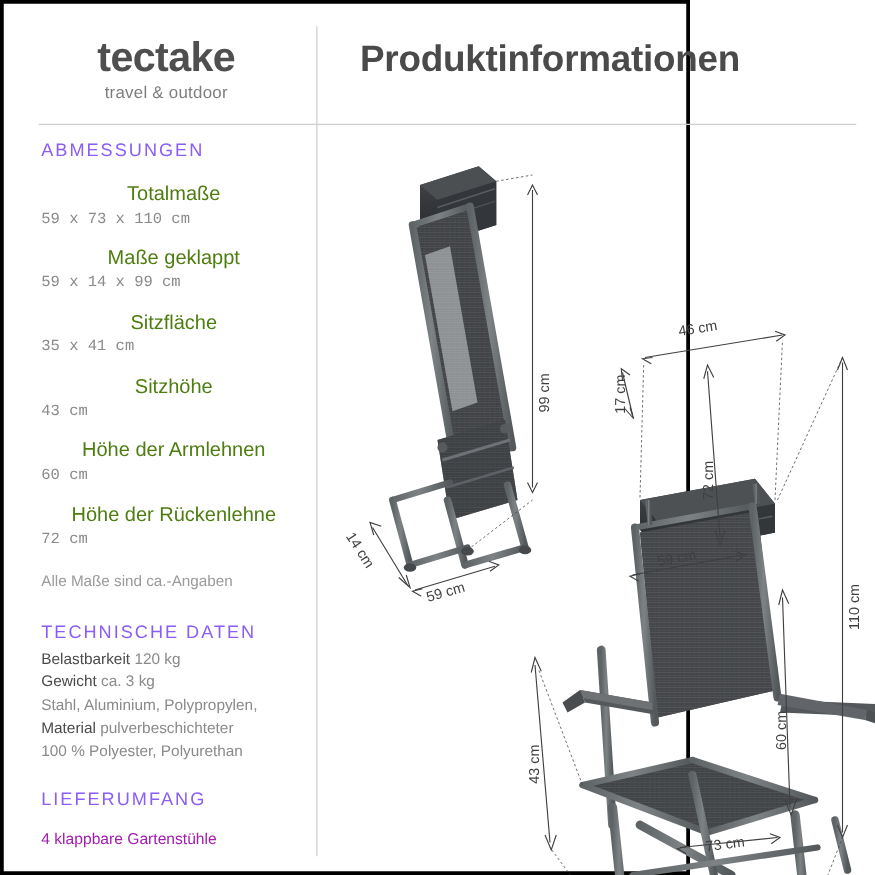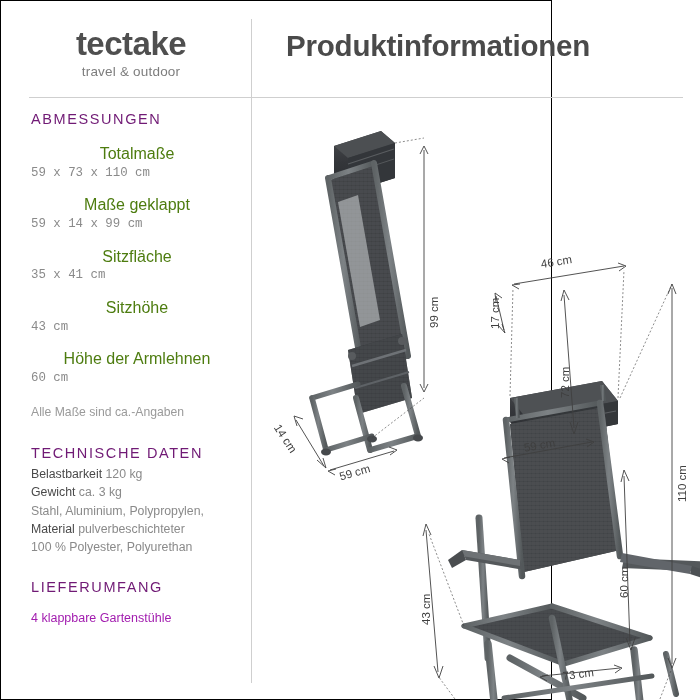--- a/index.html
+++ b/index.html
@@ -11,21 +11,21 @@
     height: 700px;
     background: #ffffff;
     font-family: "Liberation Sans", sans-serif;
     overflow: hidden;
   }
   .page {
     position: relative;
     width: 552px;
     height: 700px;
     box-sizing: border-box;
-    border: 1px solid #000000;
+    border: 3px solid #000000;
     background: #fff;
   }
 
   
   .brand {
     position: absolute;
     left: 30px;
     top: 26px;
     width: 200px;
     text-align: center;
@@ -83,21 +83,21 @@
 
   
   .left {
     position: absolute;
     left: 30px;
     top: 110px;
     width: 212px;
   }
   .sec-head {
     font-size: 14.5px;
-    color: #701a75;
+    color: #8b5cf6;
     letter-spacing: 1.6px;
     margin: 0 0 16px 0;
     font-weight: normal;
   }
   .spec {
     margin-bottom: 13px;
   }
   .spec-label {
     font-size: 16px;
     color: #4d7c0f;
@@ -185,20 +185,24 @@
       <div class="spec-label">Sitzfläche</div>
       <div class="spec-value">35 x 41 cm</div>
     </div>
     <div class="spec">
       <div class="spec-label">Sitzhöhe</div>
       <div class="spec-value">43 cm</div>
     </div>
     <div class="spec">
       <div class="spec-label">Höhe der Armlehnen</div>
       <div class="spec-value">60 cm</div>
+    </div>
+    <div class="spec">
+      <div class="spec-label">Höhe der Rückenlehne</div>
+      <div class="spec-value">72 cm</div>
     </div>
 
     <div class="note">Alle Maße sind ca.-Angaben</div>
 
     <div class="sec-head tech">TECHNISCHE DATEN</div>
 
     <div class="tech-line">
       <span>Belastbarkeit</span>
       <span class="v">120 kg</span>
     </div>

